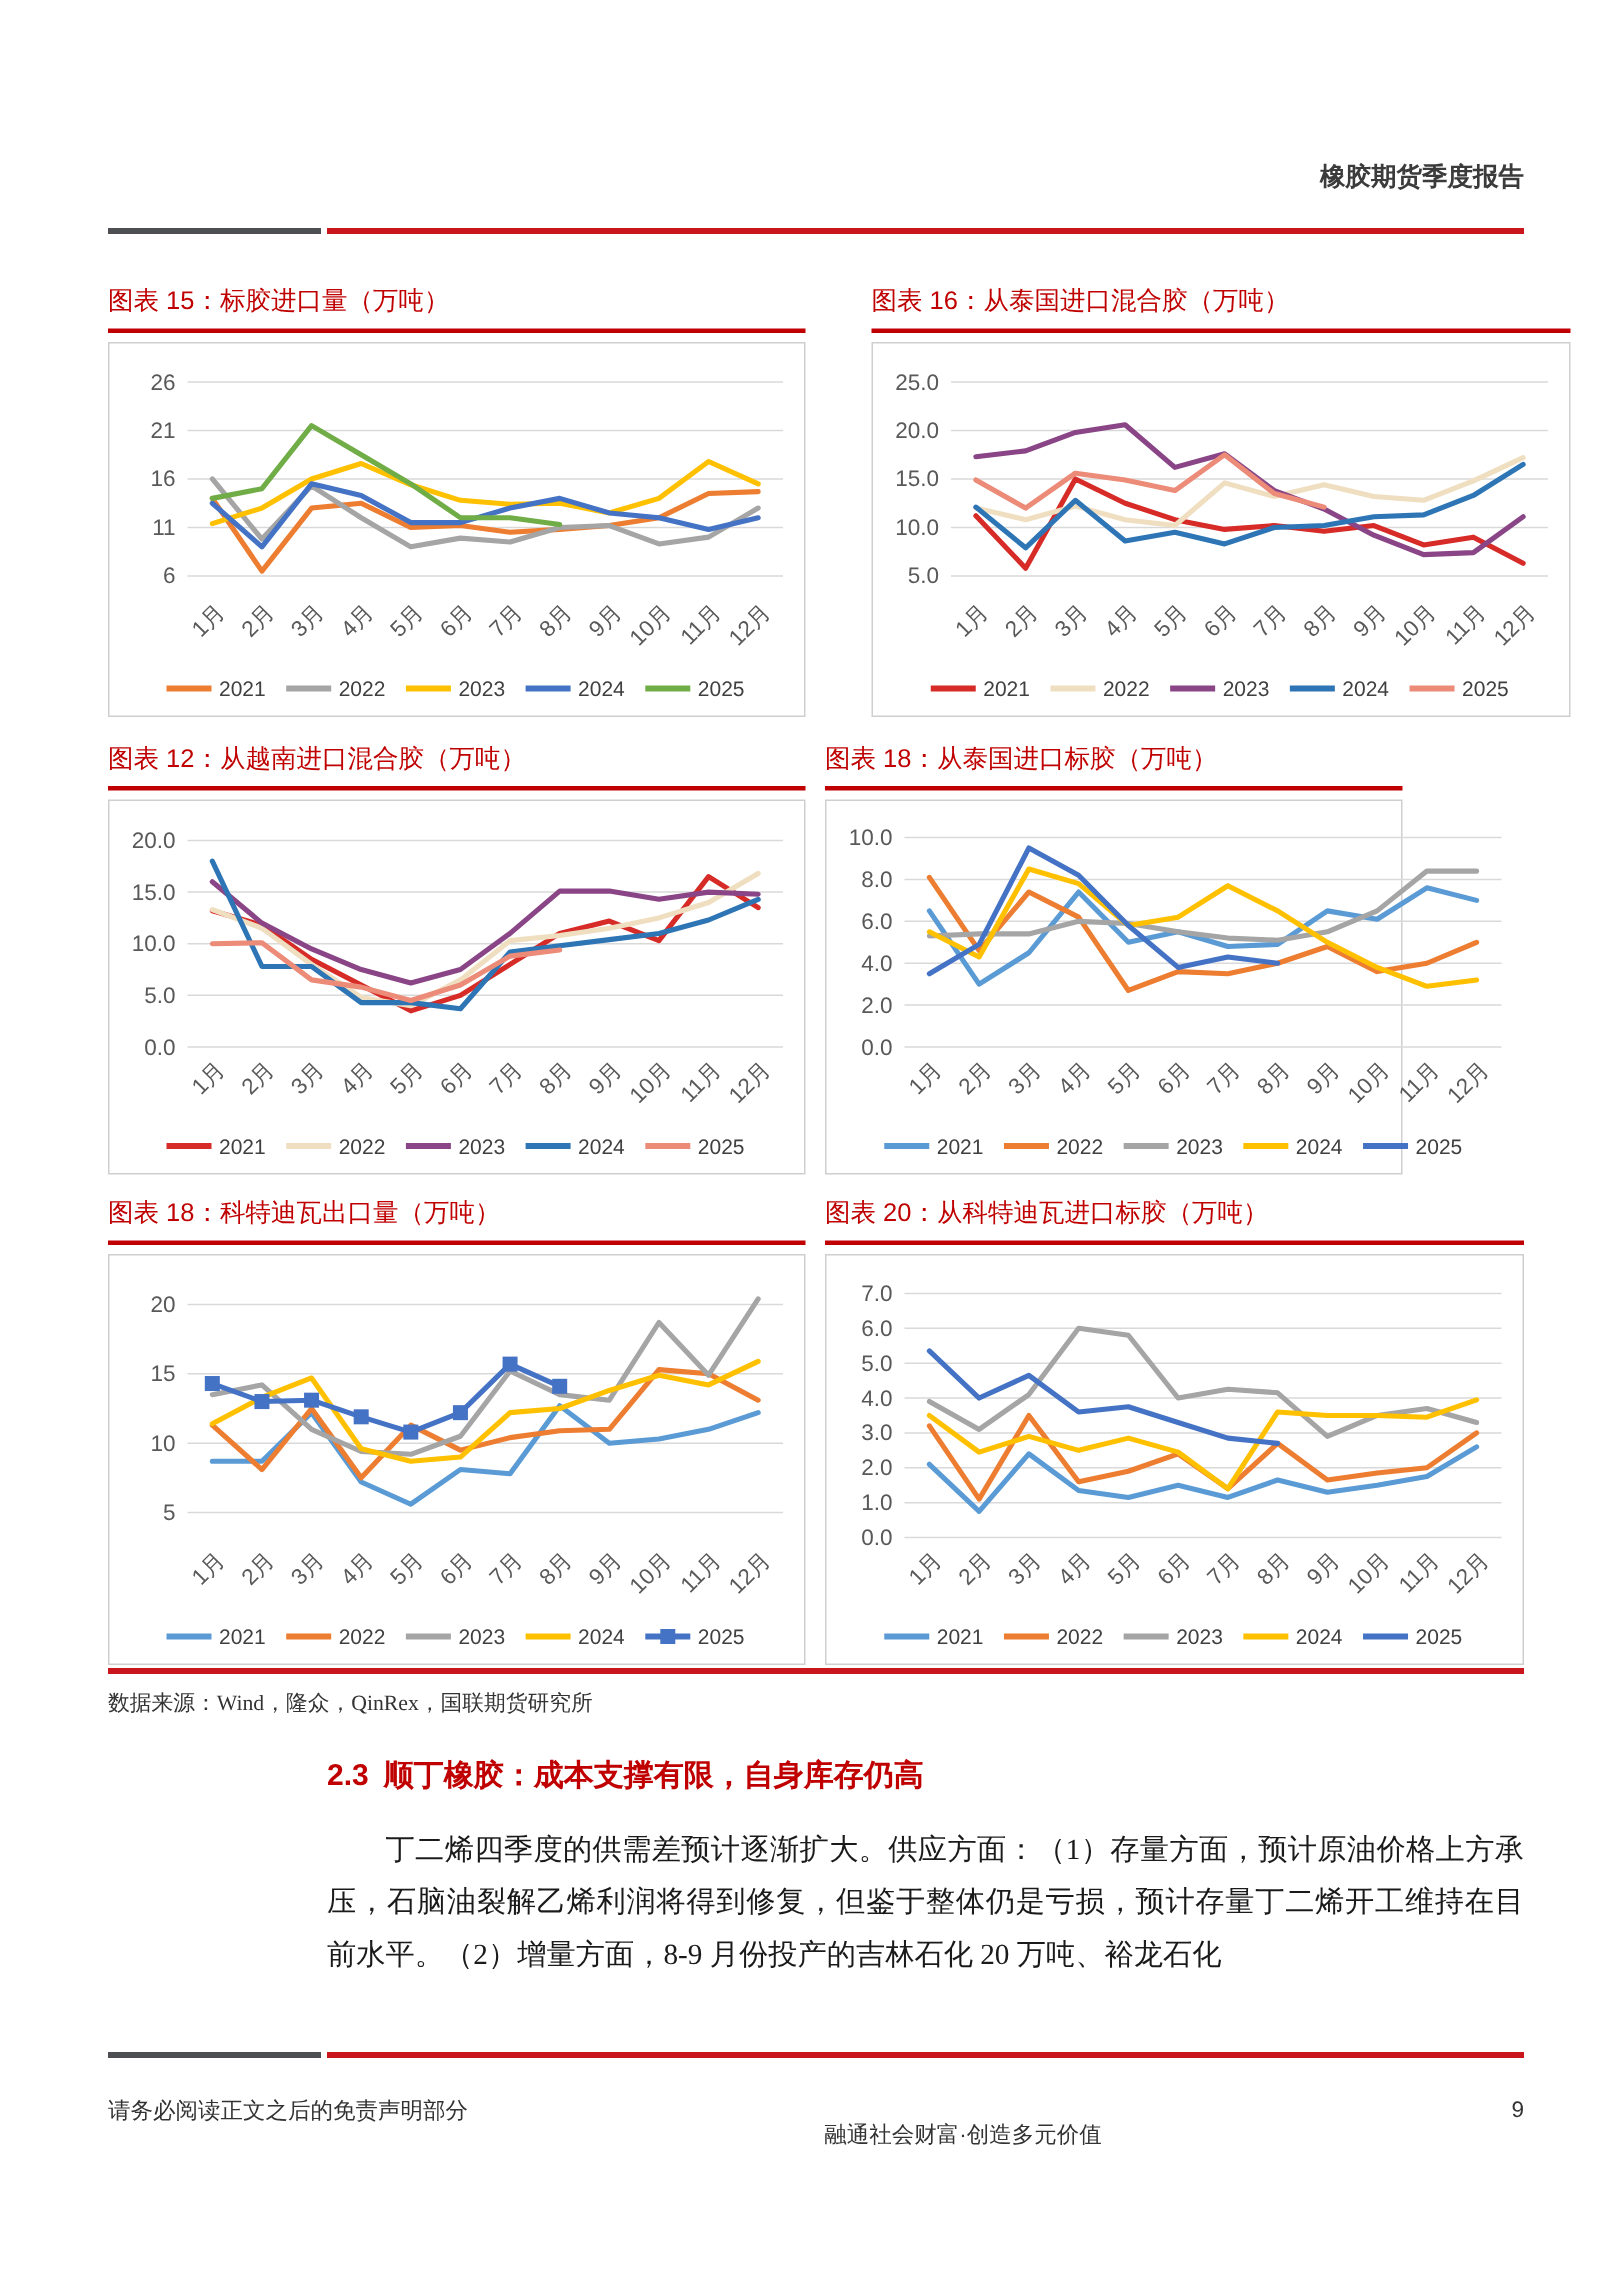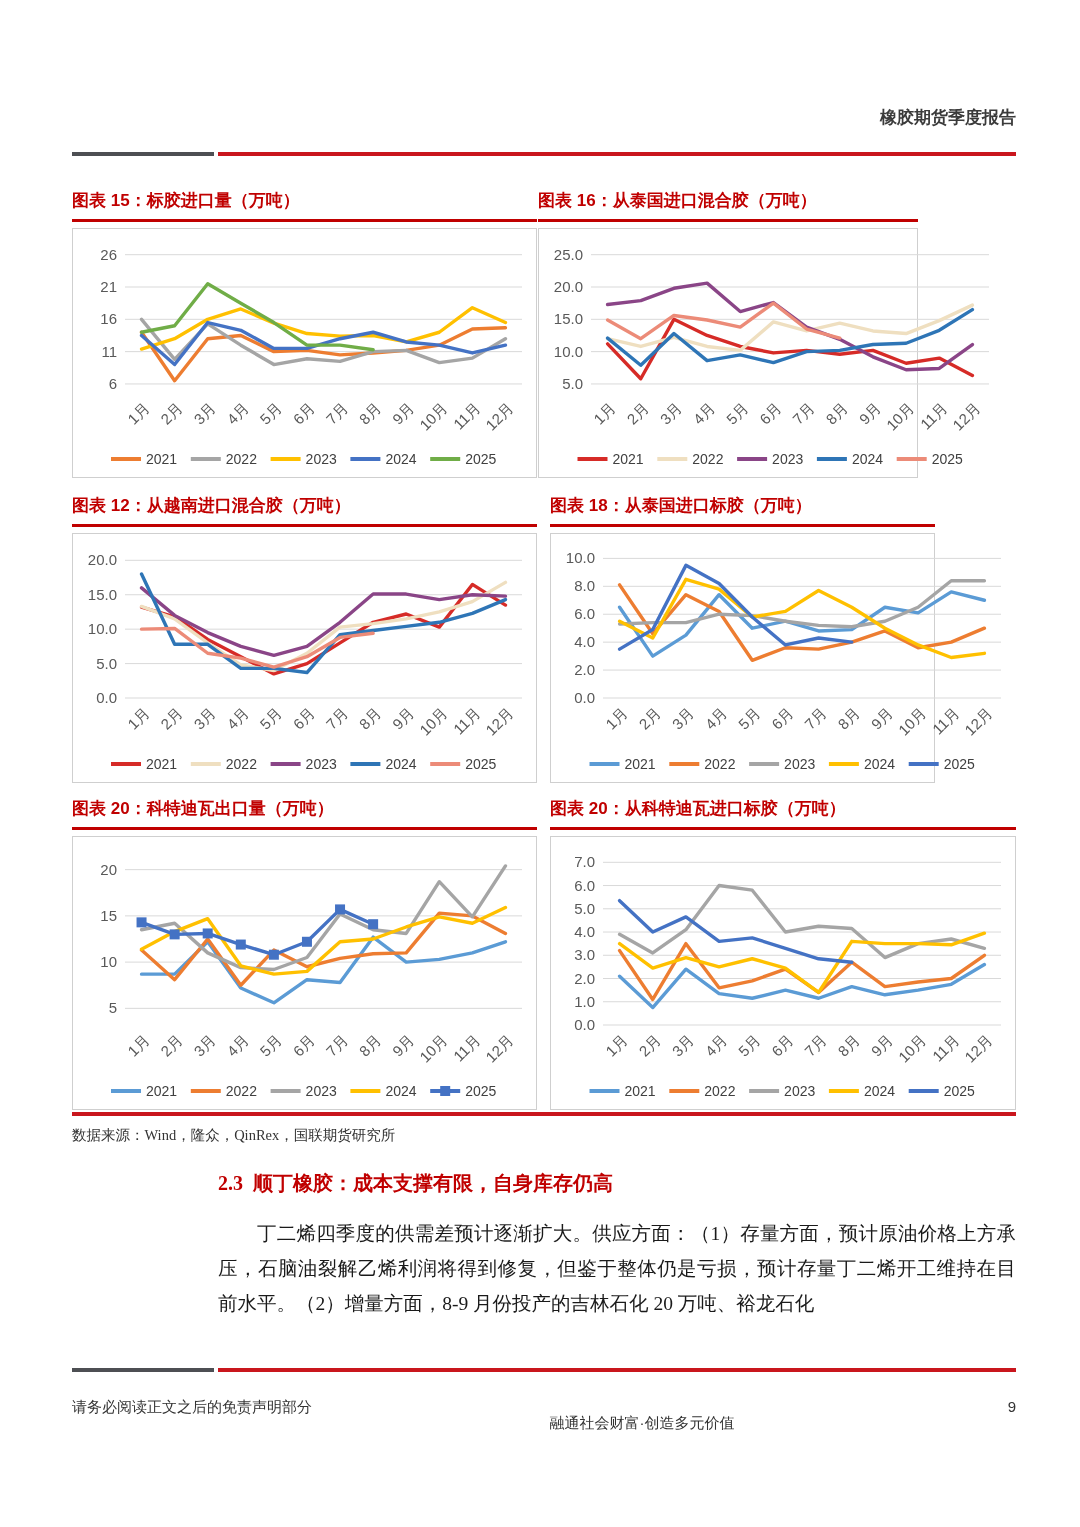--- a/index.html
+++ b/index.html
@@ -14,28 +14,28 @@
   .report-type{position:absolute;right:64px;top:106px;font-size:17px;font-weight:bold;color:#3B3B3B;margin-left:16px;}
   .rule{position:absolute;left:72px;width:944px;height:4px;display:flex;}
   .rule .seg-gray{width:142px;background:#4D4F53;}
   .rule .seg-gap{width:4px;background:#fff;}
   .rule .seg-red{flex:1;background:#C9161D;}
   .rule-header{top:152px;}
   .rule-footer{top:1368px;}
   .rule-charts-bottom{position:absolute;left:72px;top:1112px;width:944px;height:4px;background:#C9161D;}
   
   .cell{position:absolute;}
-  .chart-title{font-size:17px;font-weight:bold;color:#C00000;line-height:22px;white-space:nowrap;}
+  .chart-title{font-size:17px;font-weight:normal;color:#C00000;line-height:22px;white-space:nowrap;}
   .title-rule{height:3px;background:#C00000;margin-top:7px;}
   .chart-box{margin-top:6px;border:1px solid #CFCFCF;background:#fff;}
   
   .source-note{position:absolute;left:72px;top:1126px;font-size:14.5px;color:#333;
                font-family:"Liberation Serif","DejaVu Serif",serif;}
   .section-heading{position:absolute;left:218px;top:1170px;font-size:20px;font-weight:bold;color:#C00000;}
-  .section-heading .sec-num{font-family:Liberation Serif, serif;margin-right:10px;}
+  .section-heading .sec-num{font-family:Liberation Sans, sans-serif;margin-right:10px;}
   .body-para{position:absolute;left:218px;top:1216px;width:798px;font-size:19.5px;line-height:35px;
              color:#1A1A1A;text-align:justify;text-indent:39px;
              font-family:"Liberation Serif","DejaVu Serif",serif;}
   .footer-text{position:absolute;left:72px;top:1398px;width:944px;font-size:15px;color:#333;}
   .footer-left{position:absolute;left:0;top:0;}
   .footer-center{position:absolute;left:350px;width:440px;text-align:center;top:0;margin-top:16px;}
   .footer-page{position:absolute;right:0;top:0;}
 </style>
 </head>
 <body>
@@ -85,21 +85,21 @@
           <line x1="117.8" y1="230" x2="147.8" y2="230" stroke="#A5A5A5" stroke-width="4"></line>
           <text x="152.8" y="235" font-size="14" fill="#404040">2022</text>
           <line x1="197.6" y1="230" x2="227.6" y2="230" stroke="#FFC000" stroke-width="4"></line>
           <text x="232.6" y="235" font-size="14" fill="#404040">2023</text>
           <line x1="277.4" y1="230" x2="307.4" y2="230" stroke="#4472C4" stroke-width="4"></line>
           <text x="312.4" y="235" font-size="14" fill="#404040">2024</text>
           <line x1="357.2" y1="230" x2="387.2" y2="230" stroke="#70AD47" stroke-width="4"></line>
           <text x="392.2" y="235" font-size="14" fill="#404040">2025</text>
         </svg></div>
   </div>
-  <div class="cell" style="left:538px;top:190px;width:380px;">
+  <div class="cell" style="left:581px;top:190px;width:466px;">
     <div class="chart-title">图表 16：从泰国进口混合胶（万吨）</div>
     <div class="title-rule"></div>
     <div class="chart-box" style="height:248px;"><svg width="464" height="248" viewBox="0 0 464 248">
           <line x1="52" y1="154.95196506550218" x2="450" y2="154.95196506550218" stroke="#D9D9D9" stroke-width="1"></line>
           <text x="44" y="159.95196506550218" text-anchor="end" font-size="15" fill="#595959">5.0</text>
           <line x1="52" y1="122.63755458515283" x2="450" y2="122.63755458515283" stroke="#D9D9D9" stroke-width="1"></line>
           <text x="44" y="127.63755458515283" text-anchor="end" font-size="15" fill="#595959">10.0</text>
           <line x1="52" y1="90.32314410480349" x2="450" y2="90.32314410480349" stroke="#D9D9D9" stroke-width="1"></line>
           <text x="44" y="95.32314410480349" text-anchor="end" font-size="15" fill="#595959">15.0</text>
           <line x1="52" y1="58.00873362445415" x2="450" y2="58.00873362445415" stroke="#D9D9D9" stroke-width="1"></line>
@@ -217,21 +217,21 @@
           <text x="153.3" y="235" font-size="14" fill="#404040">2022</text>
           <line x1="198.1" y1="230" x2="228.1" y2="230" stroke="#A5A5A5" stroke-width="4"></line>
           <text x="233.1" y="235" font-size="14" fill="#404040">2023</text>
           <line x1="277.9" y1="230" x2="307.9" y2="230" stroke="#FFC000" stroke-width="4"></line>
           <text x="312.9" y="235" font-size="14" fill="#404040">2024</text>
           <line x1="357.7" y1="230" x2="387.7" y2="230" stroke="#4472C4" stroke-width="4"></line>
           <text x="392.7" y="235" font-size="14" fill="#404040">2025</text>
         </svg></div>
   </div>
   <div class="cell" style="left:72px;top:798px;width:465px;">
-    <div class="chart-title">图表 20：科特迪瓦出口量（万吨）</div>
+    <div class="chart-title">图表 18：科特迪瓦出口量（万吨）</div>
     <div class="title-rule"></div>
     <div class="chart-box" style="height:272px;"><svg width="463" height="272" viewBox="0 0 463 272">
           <line x1="52" y1="171.35483870967744" x2="449" y2="171.35483870967744" stroke="#D9D9D9" stroke-width="1"></line>
           <text x="44" y="176.35483870967744" text-anchor="end" font-size="15" fill="#595959">5</text>
           <line x1="52" y1="125.11827956989248" x2="449" y2="125.11827956989248" stroke="#D9D9D9" stroke-width="1"></line>
           <text x="44" y="130.11827956989248" text-anchor="end" font-size="15" fill="#595959">10</text>
           <line x1="52" y1="78.88172043010753" x2="449" y2="78.88172043010753" stroke="#D9D9D9" stroke-width="1"></line>
           <text x="44" y="83.88172043010753" text-anchor="end" font-size="15" fill="#595959">15</text>
           <line x1="52" y1="32.64516129032259" x2="449" y2="32.64516129032259" stroke="#D9D9D9" stroke-width="1"></line>
           <text x="44" y="37.64516129032259" text-anchor="end" font-size="15" fill="#595959">20</text>

